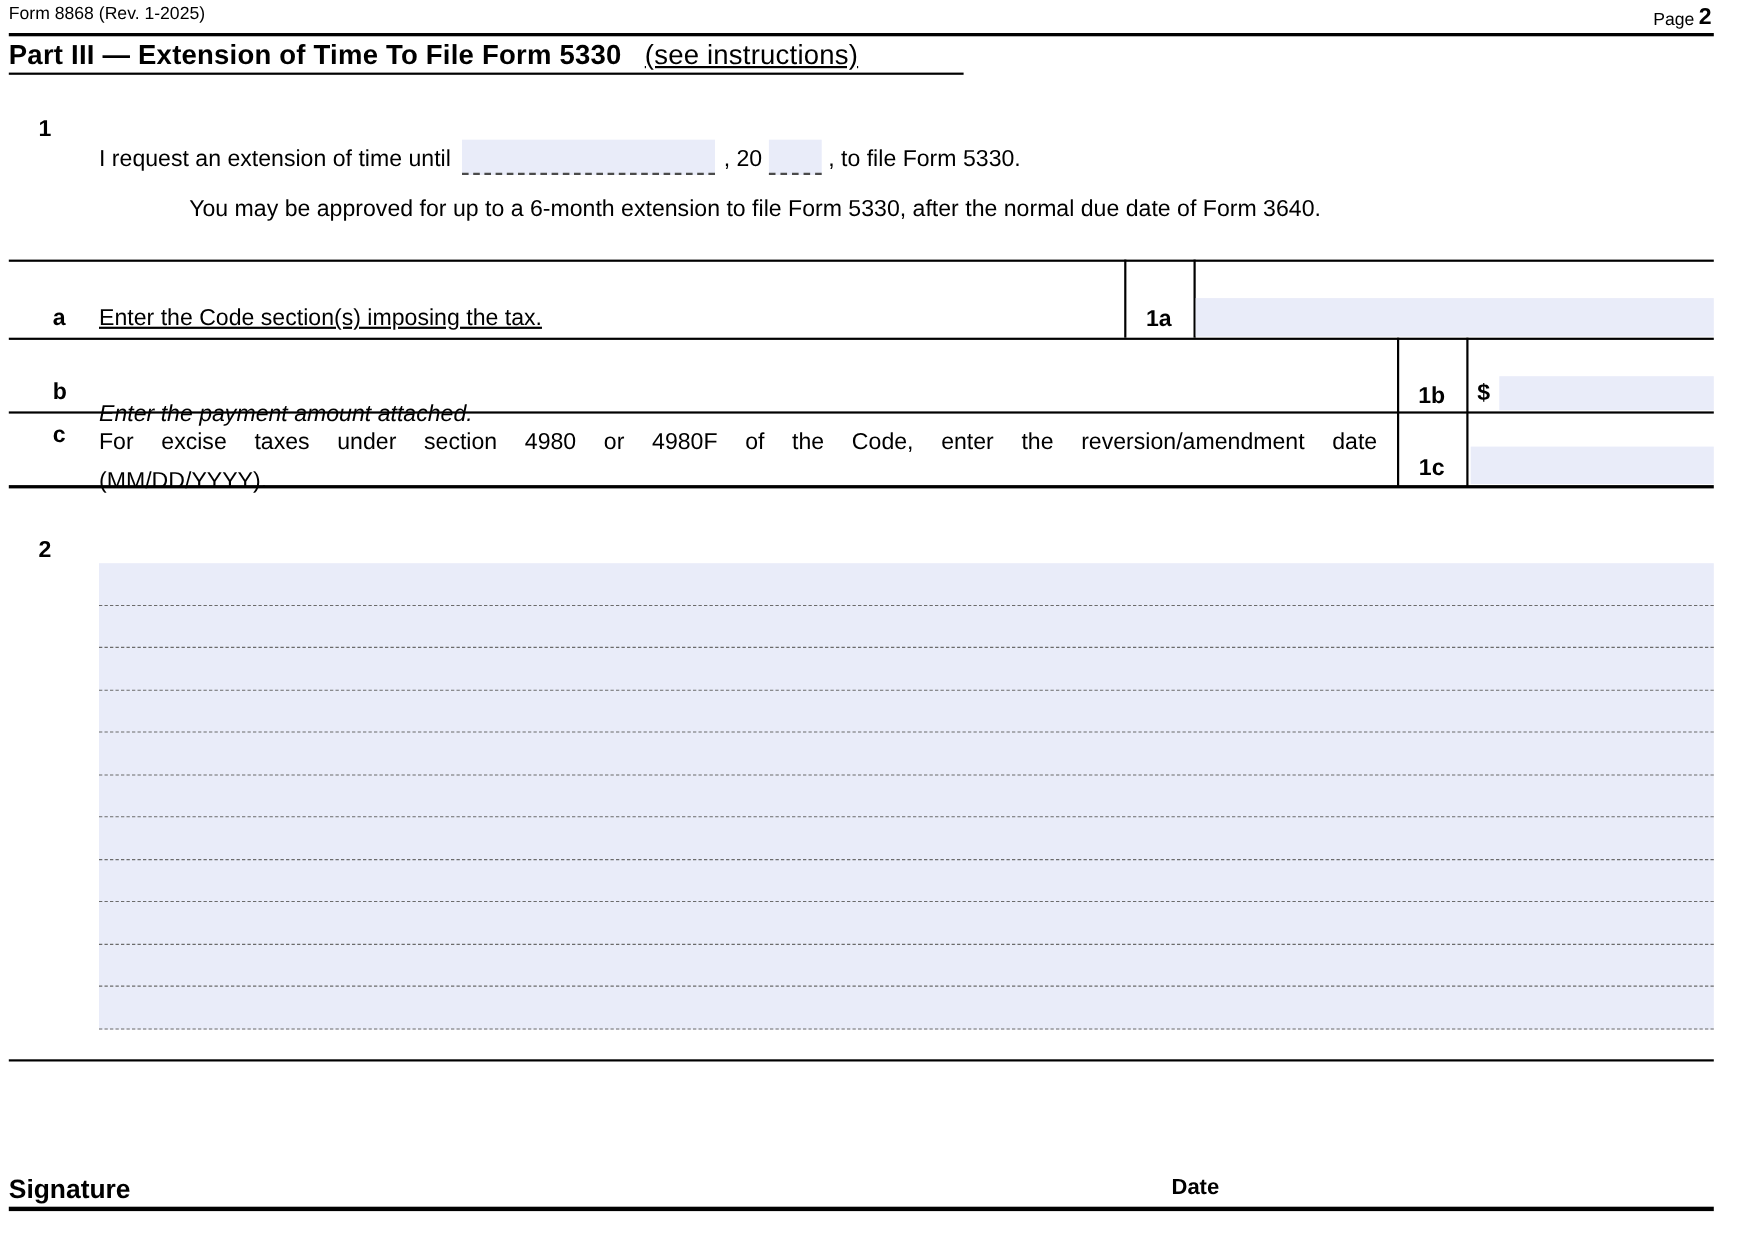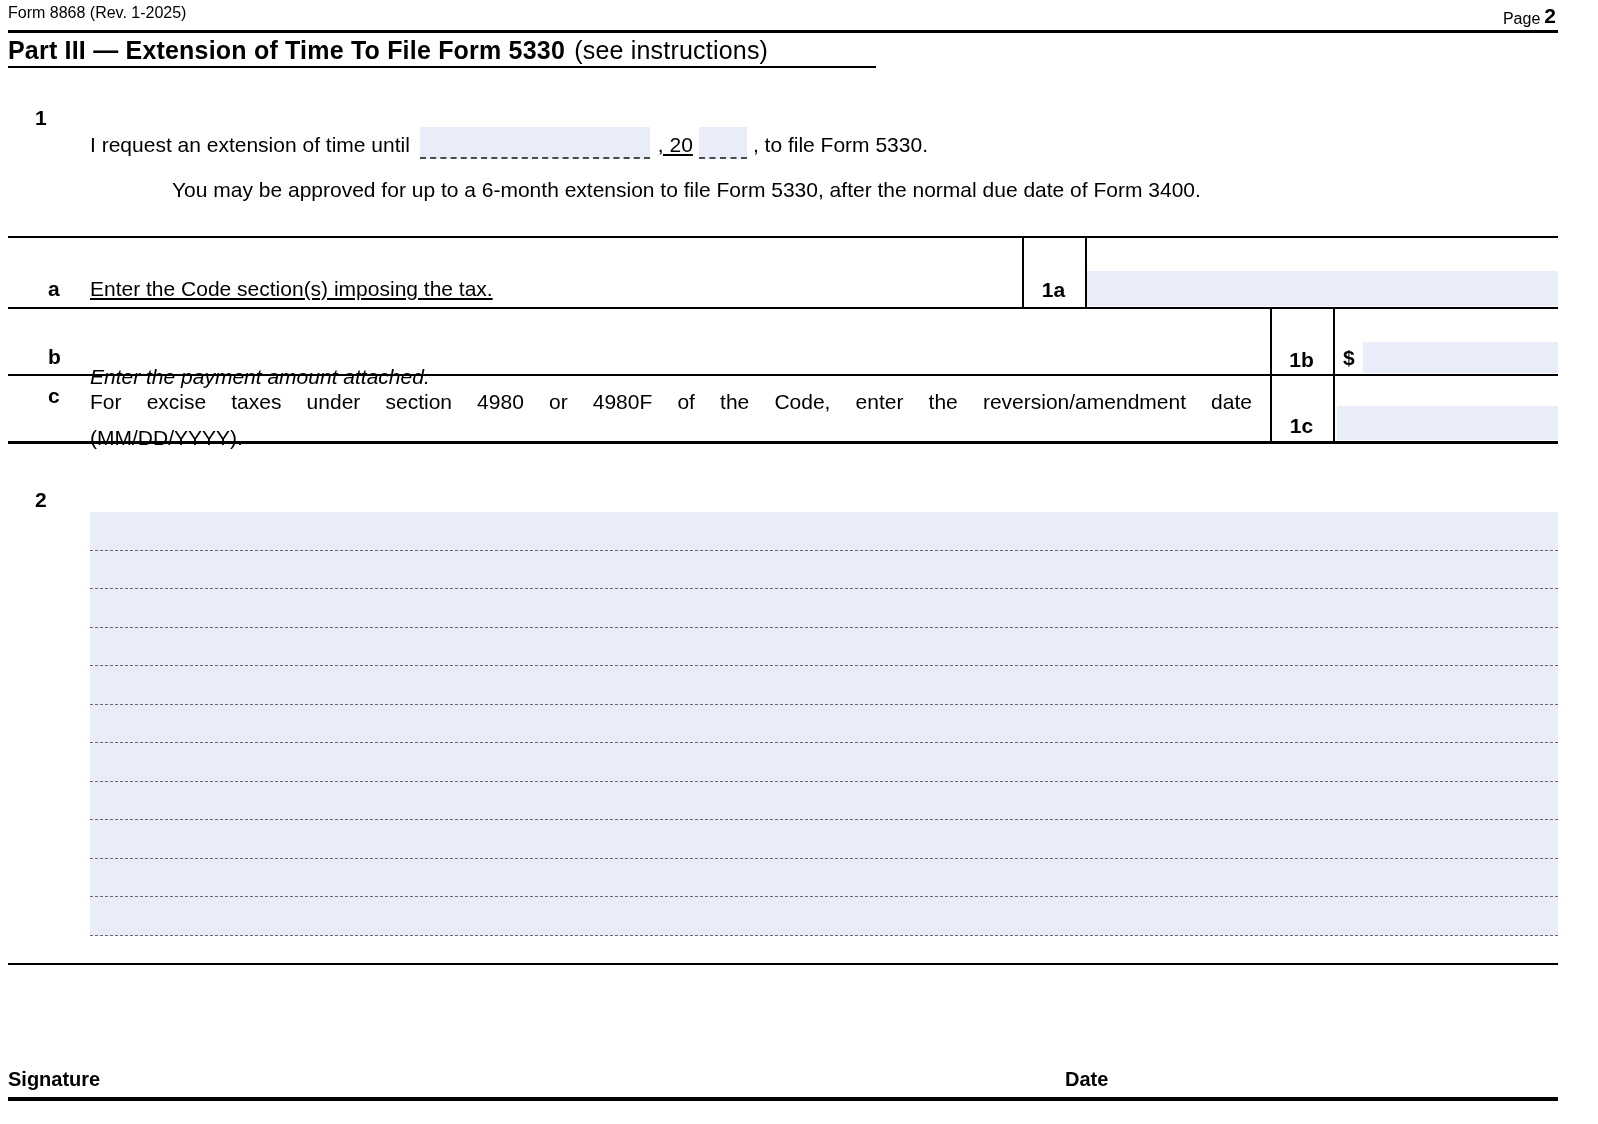--- a/index.html
+++ b/index.html
@@ -12,21 +12,21 @@
     font-family: "Liberation Sans", sans-serif;
     overflow: hidden;
   }
   .abs { position: absolute; }
   .hline, .vline { position: absolute; background: #000; }
   .b { font-weight: 700; }
   .fs16 { font-size: 16px; }
   .fs18 { font-size: 18px; }
   .fs21 { font-size: 21px; }
   .heading { font-size: 25px; letter-spacing: 0.2px; }
-  .heading .note { font-weight: 400; margin-left: 2px; }
+  .heading .note { font-weight: 400; margin-left: 14px; text-decoration: underline; }
   .inline-field {
     display: inline-block;
     background: #e9ecf9;
     border-bottom: 2px dashed #4a4a4a;
     height: 30px;
   }
   .cell-num {
     position: absolute;
     width: 63px;
     text-align: center;
@@ -65,25 +65,25 @@
   <div class="abs heading" style="left:8px; top:36px;">
     <span class="b">Part III — Extension of Time To File Form 5330</span>
     <span class="note">(see instructions)</span>
   </div>
   <div class="hline" style="left:8px; top:66px; width:868px; height:2px;"></div>
 
   <div class="abs fs21 b" style="left:35px; top:106px;">1</div>
   <div class="abs fs21" style="left:90px; top:100px; display:flex; align-items:flex-end;">
     <span style="padding-bottom:2px;margin-top:33px;">I request an extension of time until</span>
     <span class="inline-field" style="width:230px; margin-left:10px;"></span>
-    <span style="padding:0 6px 2px 8px;text-decoration:underline;">, 20</span>
+    <span style="padding:0 6px 2px 8px;">, 20</span>
     <span class="inline-field" style="width:48px;"></span>
     <span style="padding:0 0 2px 6px;">, to file Form 5330.</span>
   </div>
-  <div class="abs fs21" style="left:172px; top:178px;">You may be approved for up to a 6-month extension to file Form 5330, after the normal due date of Form 3400.</div>
+  <div class="abs fs21" style="left:172px; top:178px;">You may be approved for up to a 6-month extension to file Form 5330, after the normal due date of Form 3640.</div>
 
   <div class="hline" style="left:8px; top:236px; width:1550px; height:2px;"></div>
   <div class="hline" style="left:8px; top:307px; width:1550px; height:2px;"></div>
   <div class="hline" style="left:8px; top:374px; width:1550px; height:2px;"></div>
   <div class="hline" style="left:8px; top:441px; width:1550px; height:3px;"></div>
   <div class="vline" style="left:1022px; top:236px; width:2px; height:71px;"></div>
   <div class="vline" style="left:1085px; top:236px; width:2px; height:71px;"></div>
   <div class="vline" style="left:1270px; top:307px; width:2px; height:136px;"></div>
   <div class="vline" style="left:1333px; top:307px; width:2px; height:136px;"></div>
 
@@ -117,17 +117,17 @@
     <div class="dash-row"></div>
     <div class="dash-row"></div>
     <div class="dash-row"></div>
     <div class="dash-row"></div>
     <div class="dash-row"></div>
     <div class="dash-row"></div>
   </div>
 
   <div class="hline" style="left:8px; top:963px; width:1550px; height:2px;"></div>
 
-  <div class="abs b" style="left:8px; top:1068px; font-size:20px;">Signature</div>
+  <div class="abs b" style="left:8px; top:1068px; font-size:24px;">Signature</div>
   <div class="abs b" style="left:1065px; top:1068px; font-size:20px;">Date</div>
   <div class="hline" style="left:8px; top:1097px; width:1550px; height:4px;"></div>
 
 </div>
 
 </body></html>

